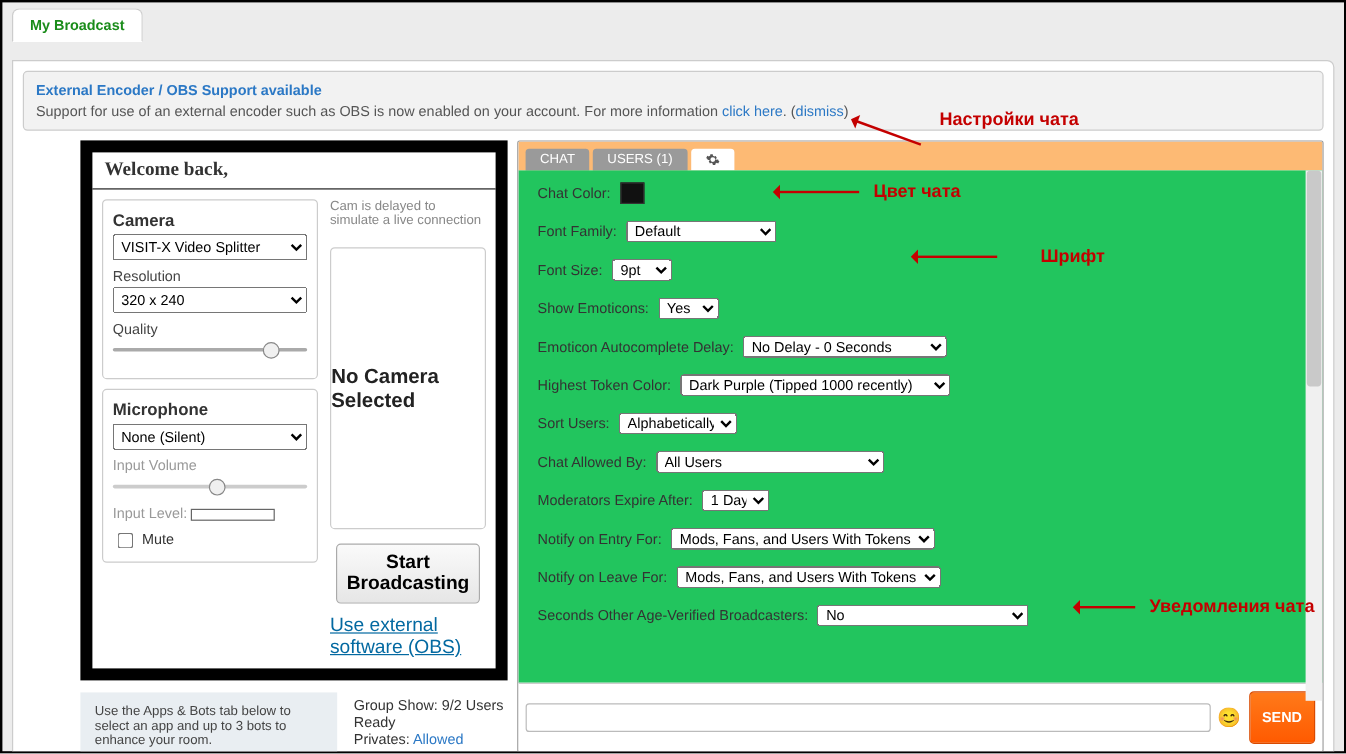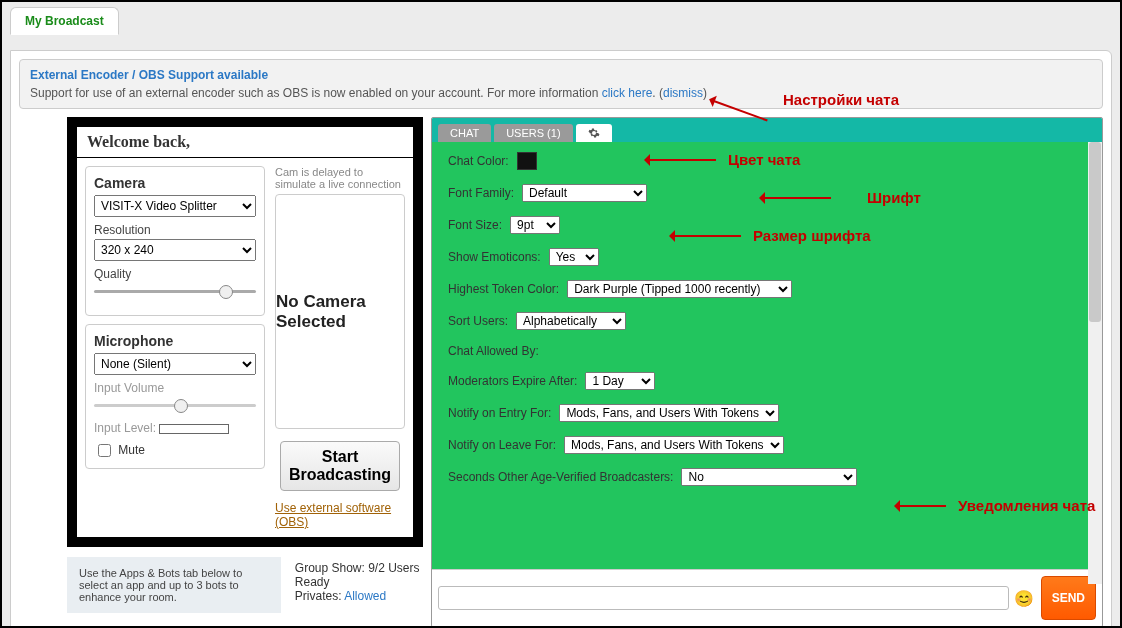--- a/index.html
+++ b/index.html
@@ -139,35 +139,36 @@
     border: 1px solid #ccc;
     border-radius: 4px;
     width: 100%;
     height: 235px;
     display: flex;
     align-items: center;
     justify-content: center;
     font-weight: bold;
     font-size: 17px;
     color: #222;
+    margin-top: 12px;
   }
   .start-btn {
     margin-top: 12px;
     width: 92%;
     font-size: 16px;
     font-weight: bold;
     padding: 6px 0;
     background: linear-gradient(#fafafa,#e6e6e6);
     border: 1px solid #aaa;
     border-radius: 4px;
     cursor: pointer;
   }
   .obs-link {
-    color: #a16207;
-    font-size: 12px;
+    color: #0369a1;
+    font-size: 16px;
     margin-top: 10px;
   }
   .footer-row {
     display: flex;
     gap: 14px;
     margin-top: 10px;
   }
   .hint-box {
     background: #e9eef2;
     padding: 10px 12px;
@@ -189,21 +190,21 @@
     border-radius: 2px;
     overflow: hidden;
     display: flex;
     flex-direction: column;
     position: relative;
     height: 510px;
   }
   .chat-tabs {
     display: flex;
     align-items: flex-end;
-    background: #14b8a6;
+    background: #fdba74;
     height: 24px;
     padding-left: 6px;
     gap: 3px;
   }
   .ctab {
     background: #9a9a9a;
     color: #fff;
     padding: 3px 12px;
     font-size: 11px;
     border-radius: 3px 3px 0 0;
@@ -405,33 +406,38 @@
             </div>
           <div class="srow">
               <span class="slabel">Font Size:</span>
             <select class="ssel" style="width:50px"><option>9pt</option></select>
             </div>
           <div class="srow">
               <span class="slabel">Show Emoticons:</span>
             <select class="ssel" style="width:50px"><option>Yes</option></select>
             </div>
           <div class="srow">
+              <span class="slabel">Emoticon Autocomplete Delay:</span>
+            <select class="ssel" style="width:170px"><option>No Delay - 0 Seconds</option></select>
+            </div>
+          <div class="srow">
               <span class="slabel">Highest Token Color:</span>
             <select class="ssel" style="width:225px"><option>Dark Purple (Tipped 1000 recently)</option></select>
             </div>
           <div class="srow">
               <span class="slabel">Sort Users:</span>
-            <select class="ssel" style="width:110px"><option>Alphabetically</option></select>
+            <select class="ssel" style="width:98px"><option>Alphabetically</option></select>
             </div>
           <div class="srow">
               <span class="slabel">Chat Allowed By:</span>
+            <select class="ssel" style="width:190px"><option>All Users</option></select>
             </div>
           <div class="srow">
               <span class="slabel">Moderators Expire After:</span>
-            <select class="ssel" style="width:70px"><option>1 Day</option></select>
+            <select class="ssel" style="width:56px"><option>1 Day</option></select>
             </div>
           <div class="srow">
               <span class="slabel">Notify on Entry For:</span>
             <select class="ssel" style="width:220px"><option>Mods, Fans, and Users With Tokens</option></select>
             </div>
           <div class="srow">
               <span class="slabel">Notify on Leave For:</span>
             <select class="ssel" style="width:220px"><option>Mods, Fans, and Users With Tokens</option></select>
             </div>
           <div class="srow">
@@ -450,27 +456,23 @@
       </div>
 
       <div class="callout" style="top:-26px; left:700px;justify-content:center;">
         <span class="long-arrow" style="width:60px; transform: rotate(20deg); transform-origin:left center; margin-right:8px;"></span>
         <span>Настройки чата</span>
       </div>
       <div class="callout" style="top:34px; left:635px;">
         <span class="long-arrow" style="width:70px; margin-right:8px;"></span>
         <span>Цвет чата</span>
       </div>
-      <div class="callout" style="top:72px; left:750px;gap:28px;">
+      <div class="callout" style="top:88px; left:750px;gap:28px;">
         <span class="long-arrow" style="width:70px; margin-right:8px;"></span>
         <span>Шрифт</span>
-      </div>
-      <div class="callout" style="top:110px; left:660px;">
-        <span class="long-arrow" style="width:70px; margin-right:8px;"></span>
-        <span>Размер шрифта</span>
       </div>
       <div class="callout" style="top:380px; left:885px;">
         <span class="long-arrow" style="width:50px; margin-right:8px;"></span>
         <span>Уведомления чата</span>
       </div>
 
     </div>
 
   </div>
 </div>

